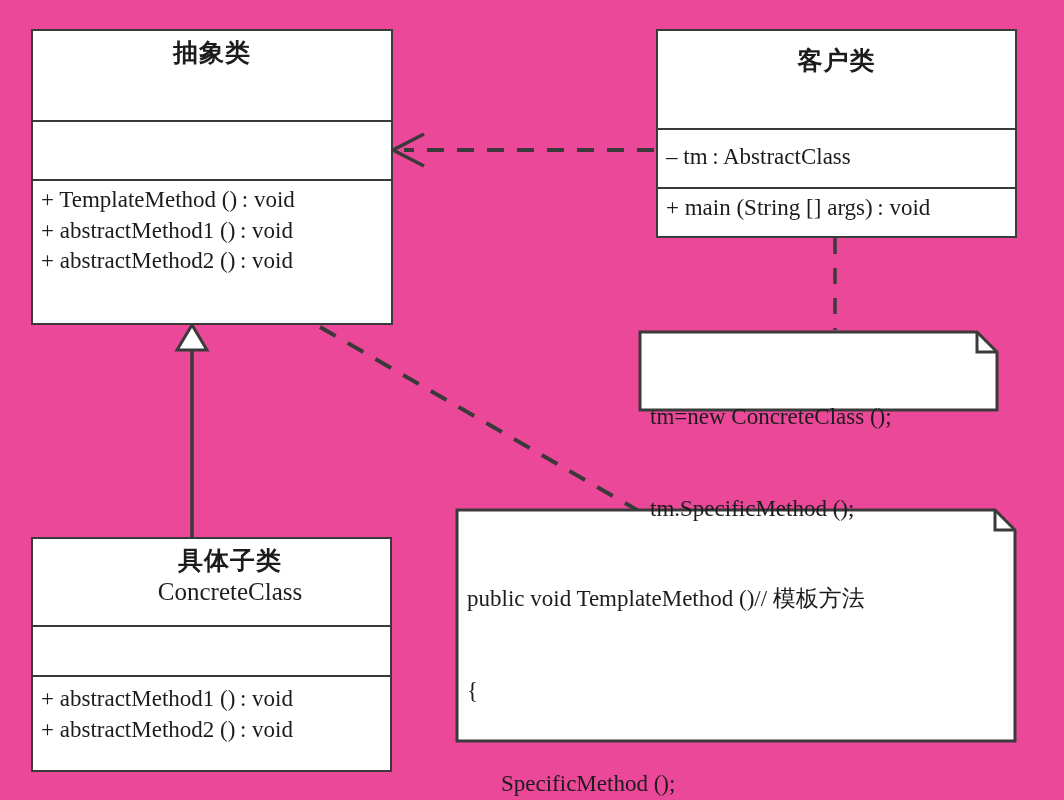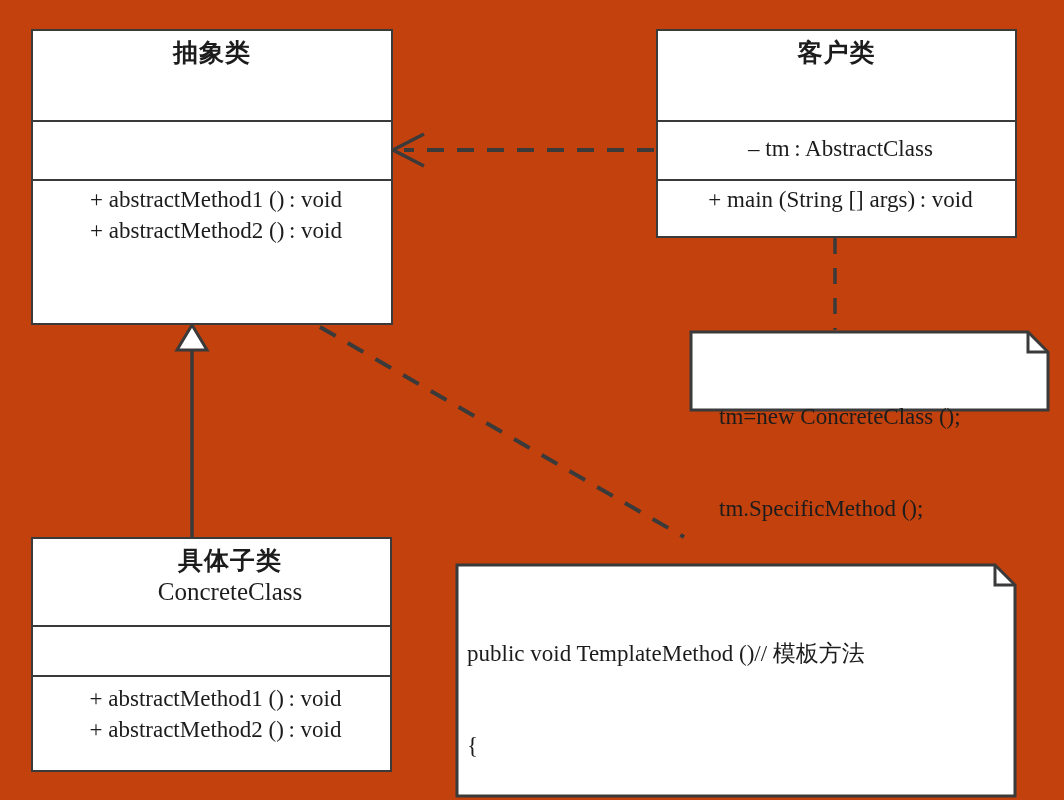--- a/index.html
+++ b/index.html
@@ -9,21 +9,21 @@
     background: #ffffff;
   }
   body {
     font-family: "Liberation Serif", "DejaVu Serif", serif;
     color: #1c1c1c;
   }
   #canvas {
     position: relative;
     width: 1064px;
     height: 800px;
-    background: #c2410c;
+    background: #ec4899;
     overflow: hidden;
   }
 
   
   .uml-class {
     position: absolute;
     box-sizing: border-box;
     border: 2px solid #3a3a3a;
     background: #ffffff;
   }
@@ -47,21 +47,20 @@
     letter-spacing: 1px;
   }
   .en-name {
     display: block;
     font-size: 25px;
     font-family: "Liberation Serif", serif;
     margin-top: 1px;
   }
   .member-list {
     padding: 4px 0 0 8px;
-    text-align: center;
   }
   .member {
     font-size: 23px;
     line-height: 1.33;
     white-space: pre;
   }
 
   
   .uml-note {
     position: absolute;
@@ -114,38 +113,39 @@
 
     <line x1="320" y1="327" x2="684" y2="537" stroke="#3a3a3a" stroke-width="4" stroke-dasharray="18 14"></line>
   </svg>
 
   <div class="uml-class" style="left:31px; top:29px; width:362px; height:296px;">
     <div class="compartment divided class-title" style="height:91px;">
       <span class="cn-name">抽象类</span>
     </div>
     <div class="compartment divided" style="height:59px;"></div>
     <div class="compartment member-list">
+      <div class="member">+ TemplateMethod () : void</div>
       <div class="member">+ abstractMethod1 () : void</div>
       <div class="member">+ abstractMethod2 () : void</div>
     </div>
   </div>
 
   <div class="uml-class" style="left:656px; top:29px; width:361px; height:209px;">
-    <div class="compartment divided class-title" style="height:91px;">
+    <div class="compartment divided class-title" style="height:91px;margin-top:8px;">
       <span class="cn-name">客户类</span>
     </div>
     <div class="compartment divided member-list" style="height:59px; padding-top:12px;">
       <div class="member">– tm : AbstractClass</div>
     </div>
     <div class="compartment member-list" style="">
       <div class="member">+ main (String [] args) : void</div>
     </div>
   </div>
 
-  <div class="uml-note" style="left:689px; top:330px; width:361px; height:82px;padding-left:18px;">
+  <div class="uml-note" style="left:638px; top:330px; width:361px; height:82px;">
     <svg class="note-shape" viewBox="0 0 361 82" preserveAspectRatio="none">
       <path d="M2,2 H339 L359,22 V80 H2 Z" fill="#ffffff" stroke="#3a3a3a" stroke-width="3"></path>
       <path d="M339,2 V22 H359" fill="none" stroke="#3a3a3a" stroke-width="3"></path>
     </svg>
     <div class="note-text">
       <span class="note-line">tm=new ConcreteClass ();</span>
       <span class="note-line">tm.SpecificMethod ();</span>
     </div>
   </div>
 
@@ -154,21 +154,21 @@
       <span class="cn-name">具体子类</span>
       <span class="en-name">ConcreteClass</span>
     </div>
     <div class="compartment divided" style="height:50px;"></div>
     <div class="compartment member-list" style="padding-top:7px;">
       <div class="member">+ abstractMethod1 () : void</div>
       <div class="member">+ abstractMethod2 () : void</div>
     </div>
   </div>
 
-  <div class="uml-note" style="left:455px; top:563px; width:562px; height:235px;border-radius:13px;">
+  <div class="uml-note" style="left:455px; top:508px; width:562px; height:235px;border-radius:13px;">
     <svg class="note-shape" viewBox="0 0 562 235" preserveAspectRatio="none">
       <path d="M2,2 H540 L560,22 V233 H2 Z" fill="#ffffff" stroke="#3a3a3a" stroke-width="3"></path>
       <path d="M540,2 V22 H560" fill="none" stroke="#3a3a3a" stroke-width="3"></path>
     </svg>
     <div class="note-text" style="padding-top:14px;">
       <span class="note-line">public void TemplateMethod ()// 模板方法</span>
       <span class="note-line">{</span>
       <span class="note-line indent">SpecificMethod ();</span>
       
       

